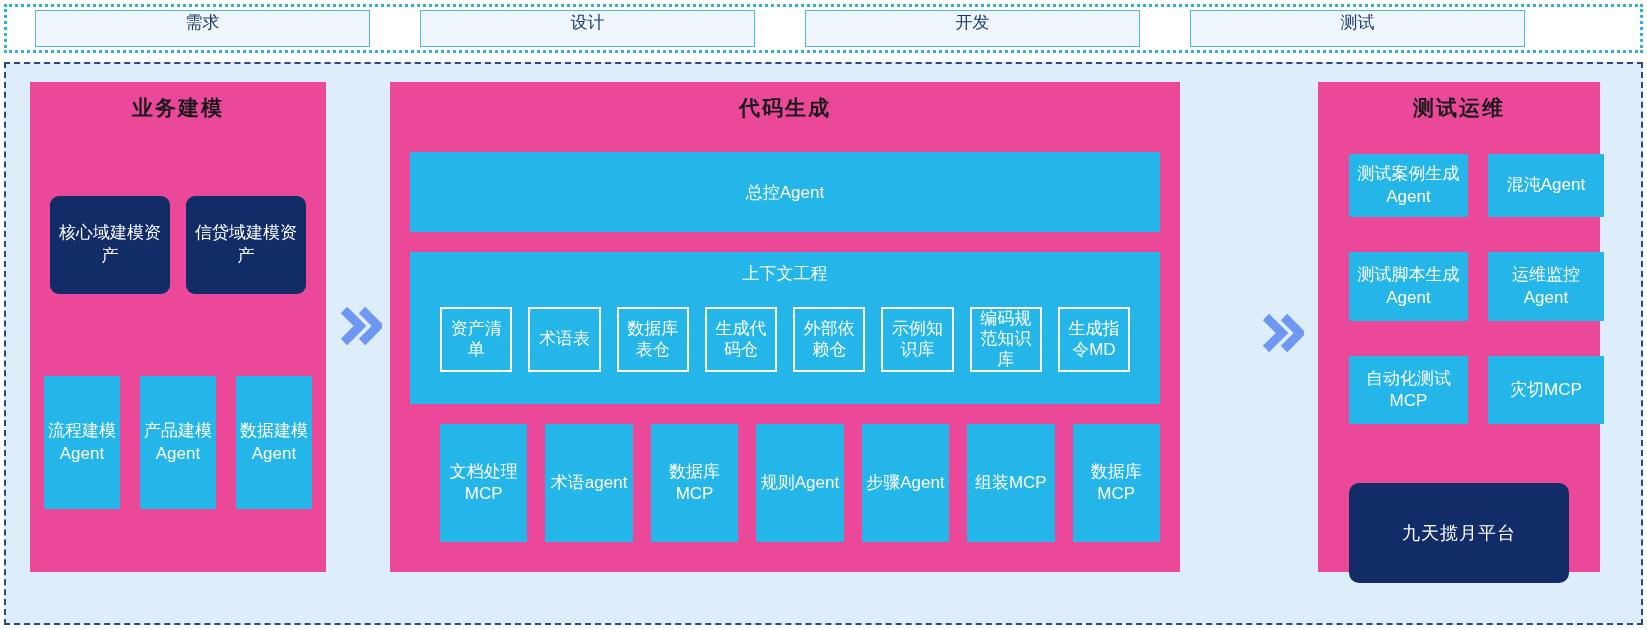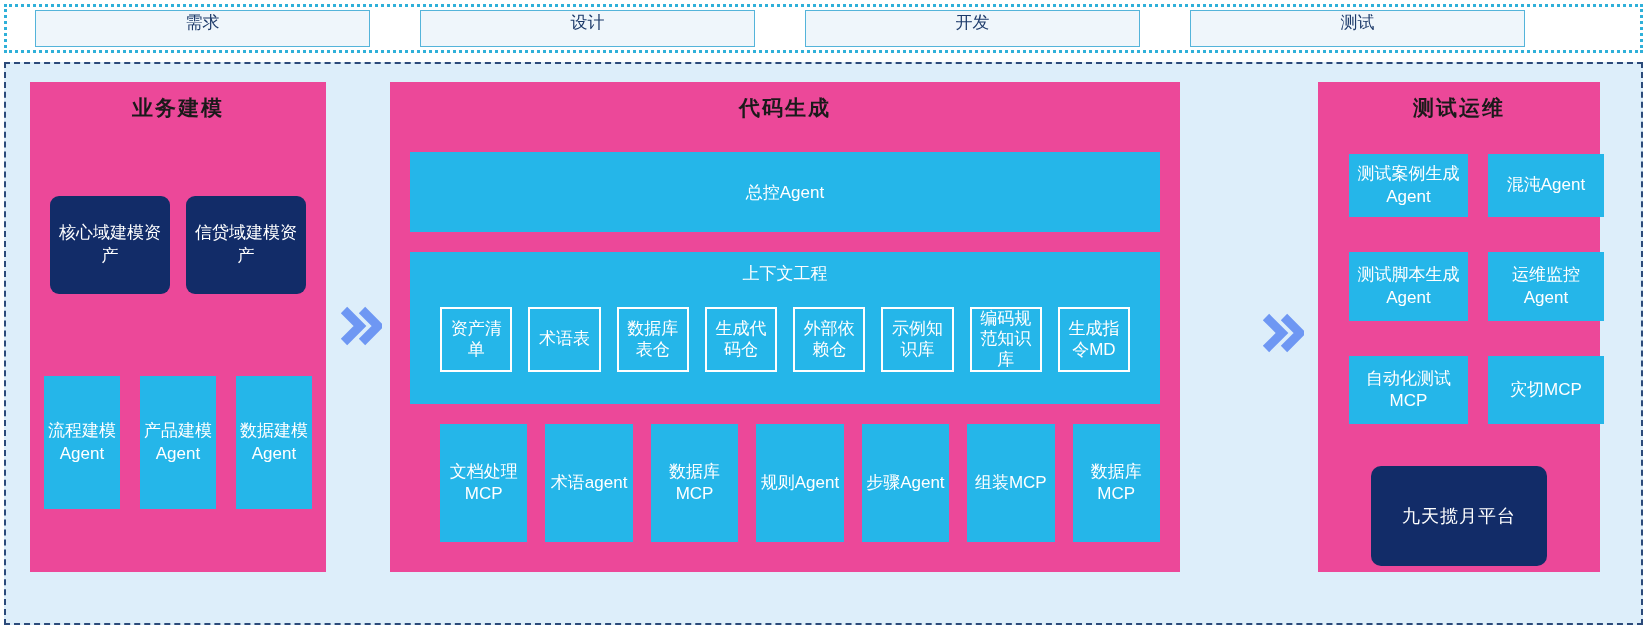--- a/index.html
+++ b/index.html
@@ -84,21 +84,21 @@
   .test-grid{
     display:grid;grid-template-columns:119px 116px;grid-template-rows:63px 69px 68px;
     column-gap:20px;row-gap:35px;padding:32px 12px 0 15px;margin-left:16px;
   }
   .test-box{
     background:var(--cyan,#25b6e9);color:#fff;font-size:17px;
     display:flex;align-items:center;justify-content:center;
     text-align:center;line-height:1.3;padding:0 5px;box-sizing:border-box;
   }
   .platform-box{
-    margin:42px auto 0 auto;width:176px;height:100px;background:var(--navy,#122c68);
+    margin:59px auto 0 auto;width:220px;height:100px;background:var(--navy,#122c68);
     border-radius:10px;color:#fff;font-size:18px;letter-spacing:1px;
     display:flex;align-items:center;justify-content:center;
   }
 </style>
 </head>
 <body>
 
 <div class="stage-band">
   <div class="stage-box">
     <span>需求</span>

